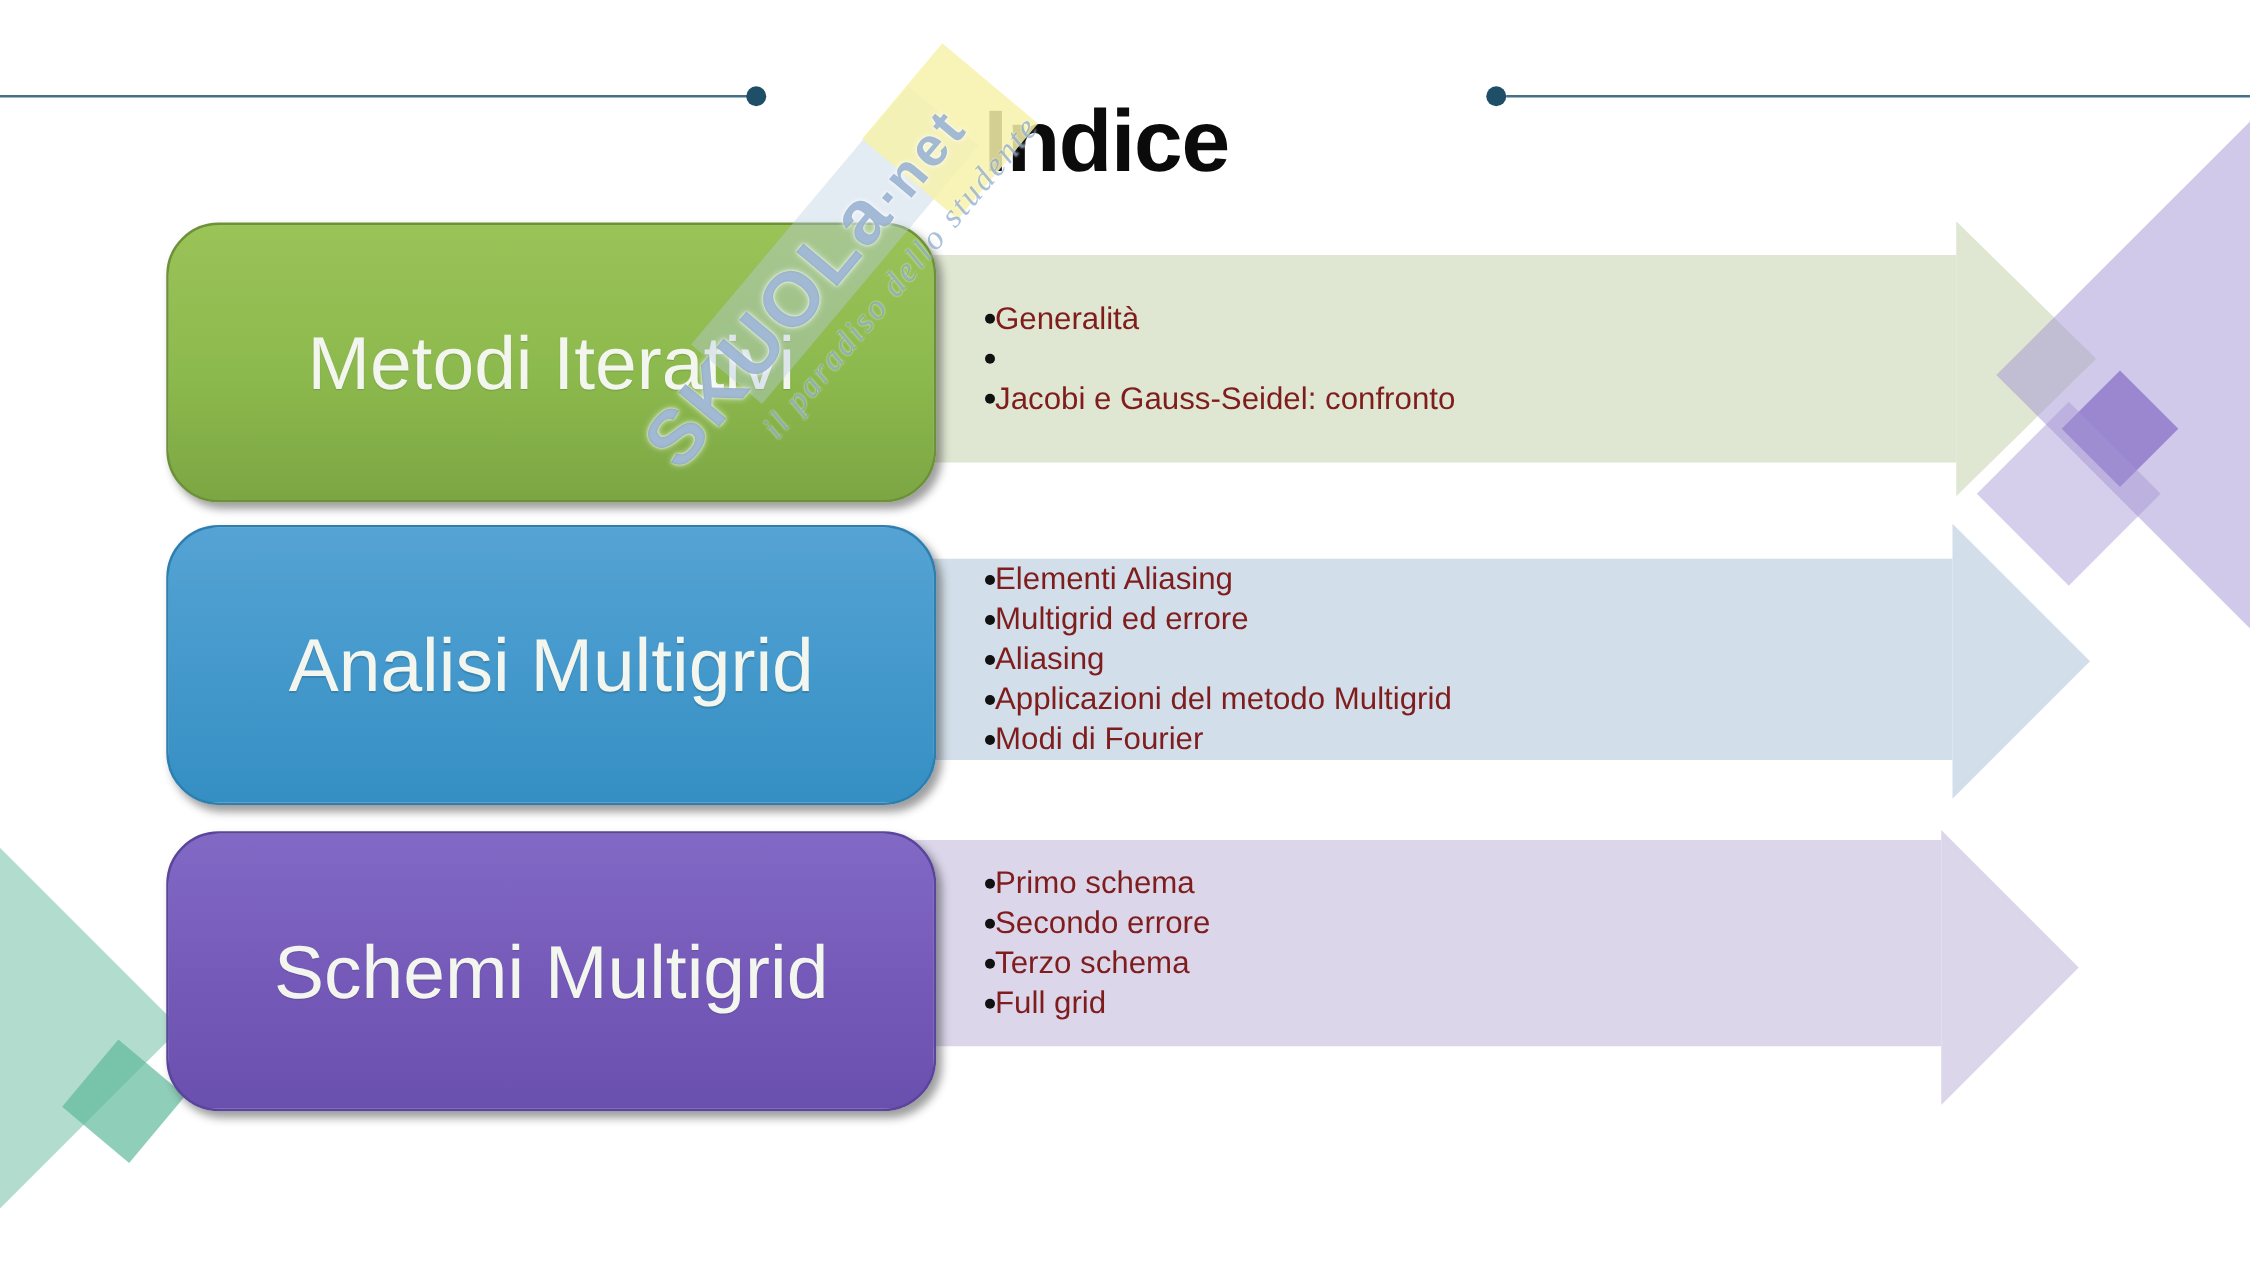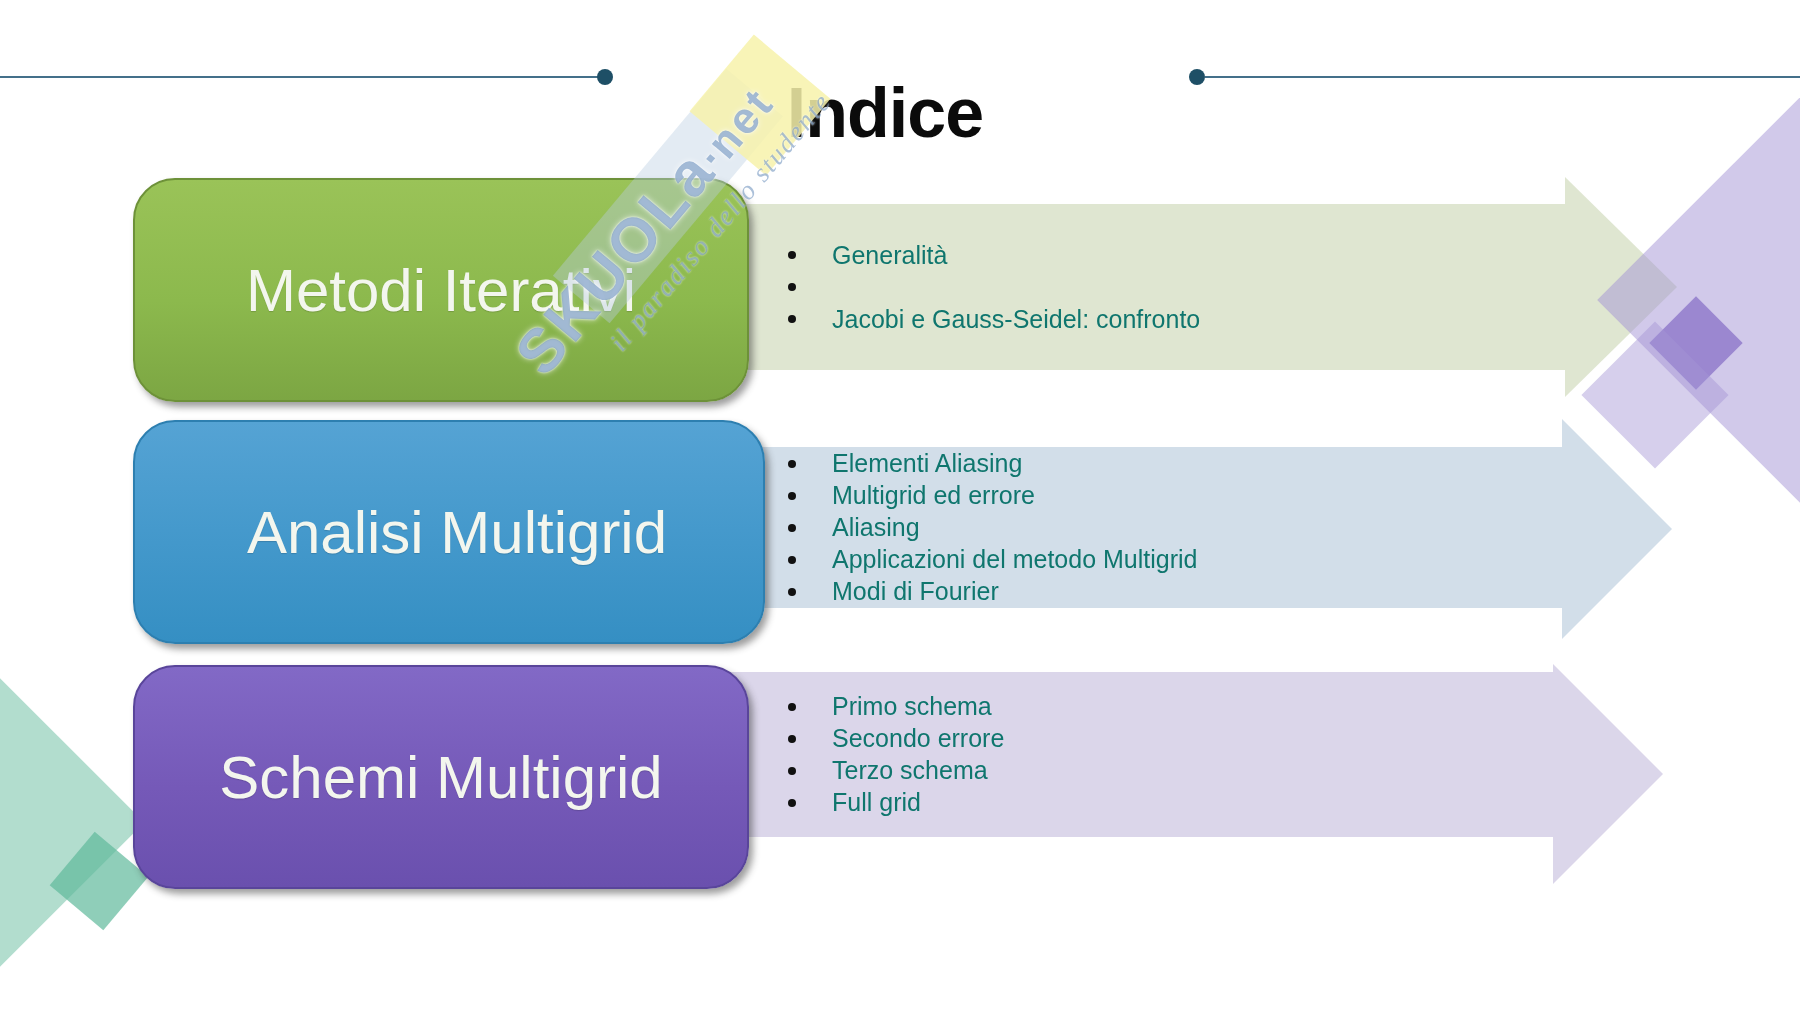--- a/index.html
+++ b/index.html
@@ -20,37 +20,37 @@
   .d-big-right {left:1680px;top:100px;width:400px;height:400px;background:rgba(164,148,213,0.50);}
   .d-small-dark{left:1663px;top:310px;width:66px;height:66px;background:rgba(118,92,190,0.60);}
   .d-small-lite{left:1603px;top:343px;width:104px;height:104px;background:rgba(164,148,213,0.45);}
   .d-big-mint  {left:-248px;top:660px;width:325px;height:325px;background:rgba(126,199,173,0.60);}
   .d-small-mint{left:64px;top:846px;width:70px;height:70px;background:rgba(96,185,155,0.70);transform:rotate(40deg);}
   
   .band{position:absolute;left:700px;display:flex;align-items:center;}
   .band ul{list-style:none;margin:0;padding:0 0 0 88px;display:flex;flex-direction:column;justify-content:center;width:100%;}
   .band li{display:flex;align-items:center;height:32px;}
   .dot{width:8px;height:8px;border-radius:50%;background:#111111;flex:0 0 auto;}
-  .li-text{margin-left:36px;font-size:25px;color:#0f766e;white-space:nowrap;}
+  .li-text{font-size:25px;color:#7f1d1d;white-space:nowrap;}
   .head{position:absolute;width:0;height:0;border-top:110px solid transparent;border-bottom:110px solid transparent;}
   .band-1{top:204px;height:166px;width:865px;background:#dfe6d1;}
   .head-1{left:1565px;top:177px;border-left:112px solid #dfe6d1;}
   .band-2{top:447px;height:161px;width:862px;background:#d2dee9;}
   .head-2{left:1562px;top:419px;border-left:110px solid #d2dee9;}
   .band-3{top:672px;height:165px;width:853px;background:#dbd6ea;}
   .head-3{left:1553px;top:664px;border-left:110px solid #dbd6ea;}
   
   .box{
     position:absolute;left:133px;width:612px;height:220px;border-radius:42px;
     display:flex;align-items:center;justify-content:center;
     box-shadow:4px 5px 7px rgba(40,40,40,0.45);
   }
   .box-title{font-size:60px;color:#f3f6ee;text-shadow:0 1px 1px rgba(0,0,0,0.15);white-space:nowrap;}
   .box-1{top:178px;background:linear-gradient(180deg,#9ac358 0%,#8cb94d 55%,#7ca643 100%);border:2px solid #6d9139;}
-  .box-2{top:420px;background:linear-gradient(180deg,#55a3d4 0%,#4398cb 55%,#358fc3 100%);border:2px solid #2d7fb0;padding-left:16px;}
+  .box-2{top:420px;background:linear-gradient(180deg,#55a3d4 0%,#4398cb 55%,#358fc3 100%);border:2px solid #2d7fb0;}
   .box-3{top:665px;background:linear-gradient(180deg,#8269c6 0%,#7559b8 55%,#6a50ae 100%);border:2px solid #59459a;}
   
   .wm-band{
     position:absolute;left:533px;top:159px;width:270px;height:74px;
     background:rgba(186,205,224,0.40);transform:rotate(-50deg);
   }
   .wm-yellow{
     position:absolute;left:710px;top:55px;width:100px;height:100px;
     background:rgba(247,242,170,0.85);transform:rotate(-50deg);
   }

